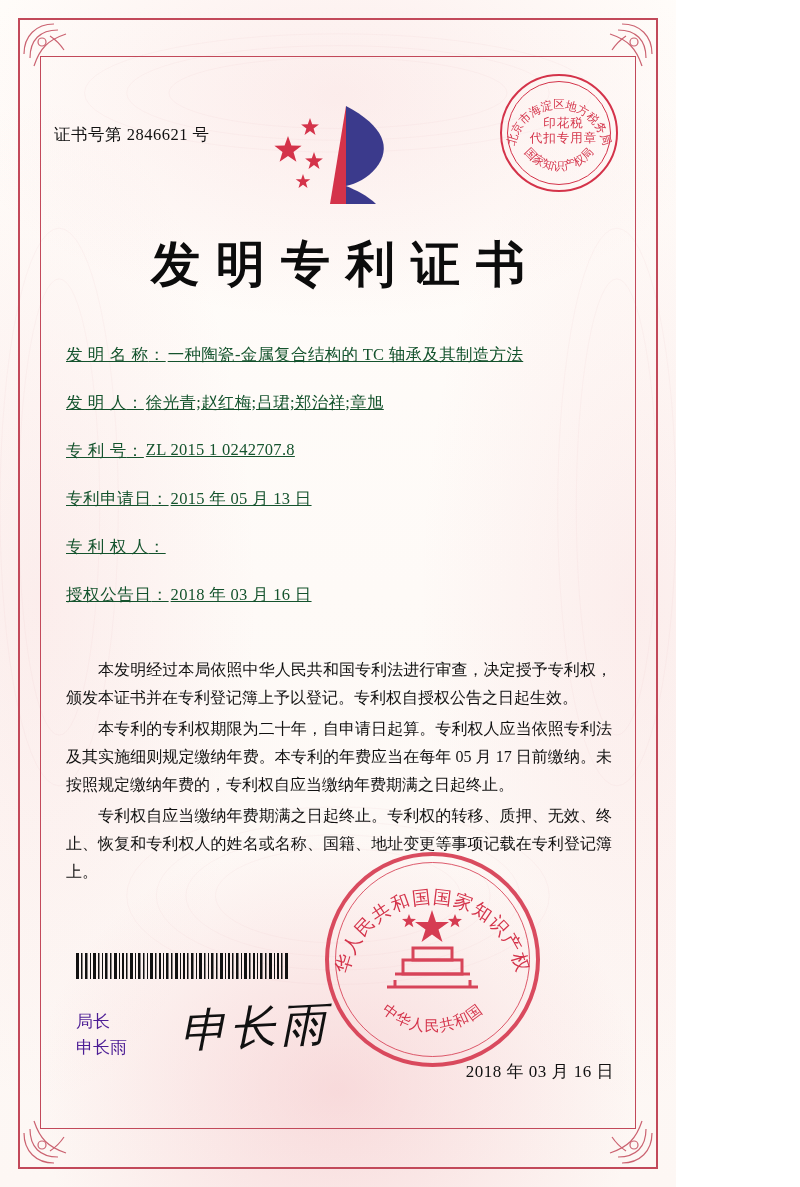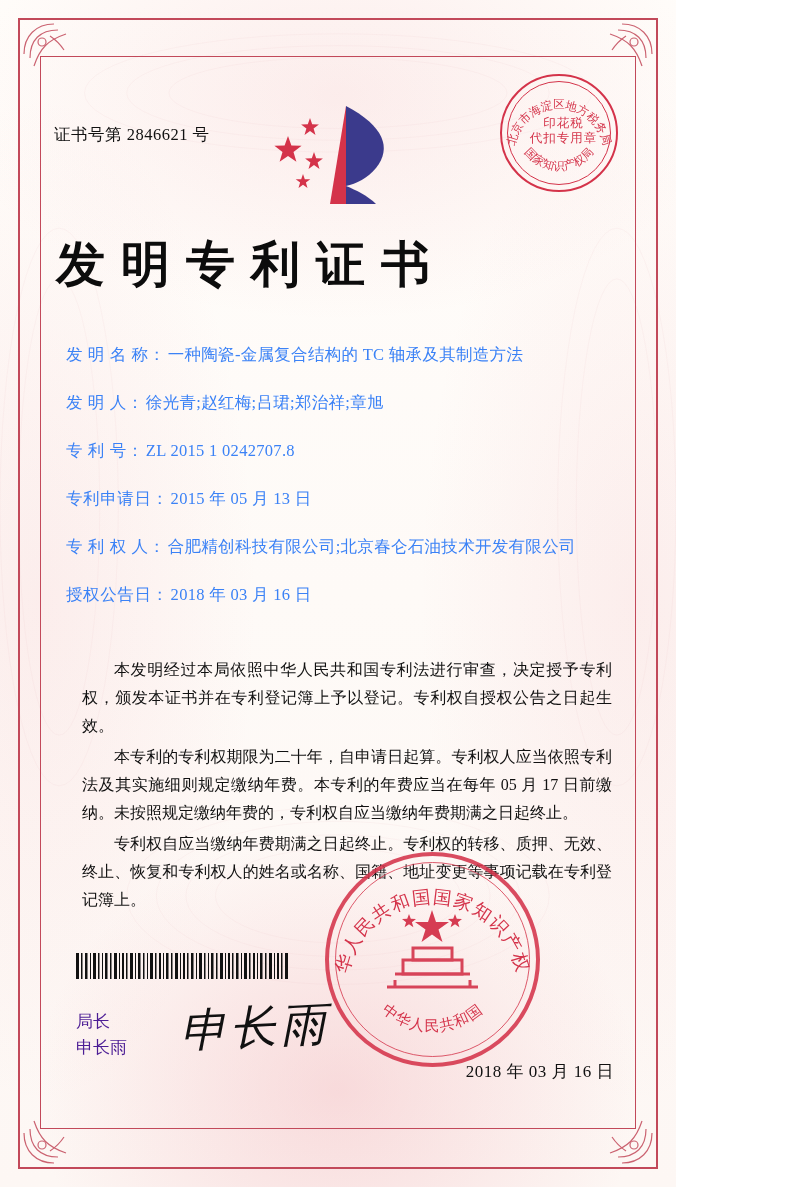--- a/index.html
+++ b/index.html
@@ -117,61 +117,62 @@
   .arc-text text {
     fill: #d4334a;
     font-size: 11.5px;
     font-family: "Liberation Serif", serif;
   }
   .title {
     position: absolute;
     left: 0;
     right: 0;
     top: 176px;
-    text-align: left;
+    text-align: center;
     font-size: 49px;
     letter-spacing: 16px;
     font-weight: bold;
     color: #0c0c0c;
     text-indent: 16px;
     font-family: "DejaVu Serif", "Liberation Serif", serif;
   }
   .fields {
     position: absolute;
     left: 26px;
     right: 20px;
     top: 288px;
   }
   .field {
     display: flex;
-    align-items: center;
+    align-items: flex-start;
     margin-bottom: 26px;
     font-size: 16.5px;
-    color: #3b82f6;
+    color: #14532d;
+    text-decoration: underline;
   }
   .field .lbl {
     white-space: nowrap;
     letter-spacing: 0.6px;
   }
   .field .val {
     margin-left: 2px;
     letter-spacing: 0.3px;
   }
   .paras {
     position: absolute;
     left: 26px;
     right: 24px;
     top: 600px;
     font-size: 16px;
     line-height: 28px;
     color: #111;
     text-align: justify;
   }
   .paras p {
-    margin: 0 0 3px 16px;
+    margin: 0 0 3px 0;
     text-indent: 32px;
   }
   .barcode {
     position: absolute;
     left: 36px;
     bottom: 150px;
     height: 26px;
     width: 230px;
   }
   .sig-block {
@@ -343,21 +344,20 @@
         <span class="val">ZL 2015 1 0242707.8</span>
       </div>
       <div class="field">
         <span class="lbl">专利申请日</span>
         <span class="lbl">：</span>
         <span class="val">2015 年 05 月 13 日</span>
       </div>
       <div class="field">
         <span class="lbl">专 利 权 人</span>
         <span class="lbl">：</span>
-        <span class="val">合肥精创科技有限公司;北京春仑石油技术开发有限公司</span>
       </div>
       <div class="field">
         <span class="lbl">授权公告日</span>
         <span class="lbl">：</span>
         <span class="val">2018 年 03 月 16 日</span>
       </div>
     </div>
 
     <div class="paras">
       <p>本发明经过本局依照中华人民共和国专利法进行审查，决定授予专利权，颁发本证书并在专利登记簿上予以登记。专利权自授权公告之日起生效。</p>

